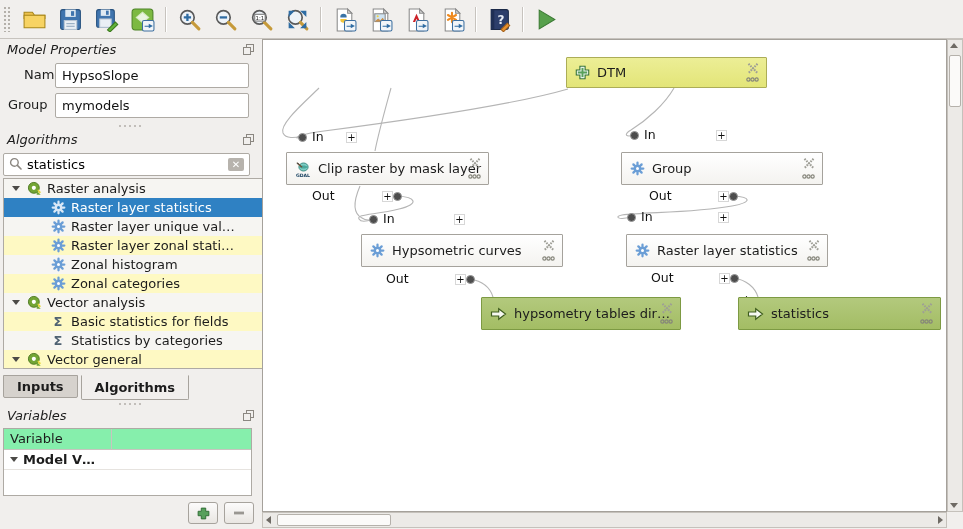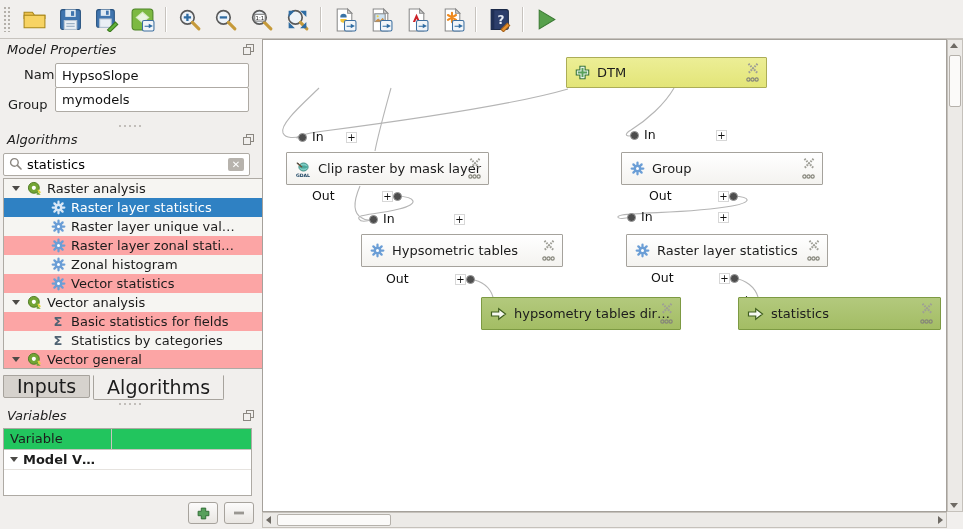--- a/index.html
+++ b/index.html
@@ -32,46 +32,46 @@
   .split-dots{position:absolute;left:0;width:260px;height:4px;display:flex;justify-content:center;gap:3px;}
   .split-dots i{width:2px;height:2px;border-radius:50%;background:#b2aea8;}
 
   .search-box{position:absolute;left:3px;top:114px;width:247px;height:23px;box-sizing:border-box;
               border:1px solid #aeaaa4;border-radius:2px;background:#fff;display:flex;align-items:center;padding:0 5px;}
   .search-box input{flex:1;border:none;background:transparent;font:13px "DejaVu Sans",sans-serif;outline:none;padding:0 0 0 5px;}
   .clear-ic{width:16px;height:13px;background:#b7b3ad;border-radius:2px;color:#fff;font-size:10px;
             line-height:13px;text-align:center;}
 
   .tree{position:absolute;left:3px;top:139px;width:288px;height:191px;box-sizing:border-box;
-        border:1px solid #aeaaa4;background:#fca5a5;overflow:hidden;font-size:13px;}
+        border:1px solid #aeaaa4;background:#fef9c3;overflow:hidden;font-size:13px;}
   .tree-row{height:19px;display:flex;align-items:center;white-space:nowrap;}
   .tree-row.alt{background:#f6f5f2;}
   .tree-row.sel{background:#2f81c3;color:#fff;}
   .twisty{width:0;height:0;border-left:4px solid transparent;border-right:4px solid transparent;
           border-top:5px solid #4c4a47;margin:0 6px 0 8px;}
   .indent{width:46px;}
   .tree-ic{width:16px;height:16px;margin-right:5px;display:flex;align-items:center;justify-content:center;}
   .sigma{font-weight:bold;color:#4f6272;font-size:13px;}
   .tree-sb{position:absolute;right:0;top:0;width:13px;height:189px;background:#edebe8;border-left:1px solid #c8c4bf;}
   .tree-sb .thumb{position:absolute;left:1px;top:13px;width:10px;height:52px;background:#fbfaf9;
                   border:1px solid #b5b1ab;border-radius:2px;box-sizing:border-box;}
   .sb-arr{position:absolute;left:0;width:12px;height:12px;display:flex;align-items:center;justify-content:center;}
   .tri-up{width:0;height:0;border-left:4px solid transparent;border-right:4px solid transparent;border-bottom:5px solid #6e6a64;}
   .tri-dn{width:0;height:0;border-left:4px solid transparent;border-right:4px solid transparent;border-top:5px solid #6e6a64;}
   .tri-lf{width:0;height:0;border-top:4px solid transparent;border-bottom:4px solid transparent;border-right:5px solid #6e6a64;}
   .tri-rt{width:0;height:0;border-top:4px solid transparent;border-bottom:4px solid transparent;border-left:5px solid #6e6a64;}
 
   .dock-tabs{position:absolute;left:3px;top:336px;display:flex;align-items:flex-start;gap:3px;}
-  .dock-tab{height:21px;line-height:21px;padding:0 13px;font-size:19px;background:#d6d2cd;
-            border:1px solid #a7a39d;border-radius:0 0 2px 2px;}
+  .dock-tab{height:21px;line-height:21px;padding:0 13px;font-size:13px;background:#d6d2cd;
+            border:1px solid #a7a39d;border-radius:0 0 2px 2px;font-weight:bold;}
   .dock-tab.active{background:#f1efed;height:23px;line-height:23px;border-top-color:#f1efed;}
 
   .vars{position:absolute;left:3px;top:389px;width:249px;height:68px;box-sizing:border-box;
         border:1px solid #aeaaa4;background:#fff;font-size:13px;}
-  .vars-head{display:flex;height:20px;background:#22c55e;border-bottom:1px solid #c8c4bf;}
+  .vars-head{display:flex;height:20px;background:#86efac;border-bottom:1px solid #c8c4bf;}
   .vars-head .c1{width:101px;border-right:1px solid #c8c4bf;padding-left:6px;line-height:19px;}
   .vars-head .c2{flex:1;padding-left:6px;line-height:19px;}
   .vars-row{height:19px;display:flex;align-items:center;font-weight:bold;border-bottom:1px solid #e6e3df;}
   .vars-row .twisty{margin:0 5px 0 6px;}
   .mini-btn{position:absolute;width:30px;height:22px;box-sizing:border-box;border:1px solid #a7a39d;border-radius:3px;
             background:linear-gradient(#fcfbfb,#e9e6e2);display:flex;align-items:center;justify-content:center;}
 
   
   .canvas{position:absolute;left:262px;top:39px;width:685px;height:473px;box-sizing:border-box;
           background:#fff;border:1px solid #a5a19b;overflow:hidden;}
@@ -243,21 +243,21 @@
     <div class="panel-header" style="top:2px">
       <span>Model Properties</span>
       <span class="float-ic">
           <i class="b"></i>
           <i class="f"></i>
         </span>
     </div>
     <span class="fld-label" style="left:24px;top:28px">Name</span>
     <input class="txt-input" style="left: 55px; top: 24px; width: 194px;" readonly="" value="HypsoSlope">
     <span class="fld-label" style="left:8px;top:58px">Group</span>
-    <input class="txt-input" style="left: 55px; top: 48px; width: 194px;" readonly="" value="mymodels">
+    <input class="txt-input" style="left: 55px; top: 54px; width: 194px;" readonly="" value="mymodels">
     <div class="split-dots" style="top:86px">
         <i></i>
         <i></i>
         <i></i>
         <i></i>
         <i></i>
       </div>
 
     <div class="panel-header" style="top:92px">
       <span>Algorithms</span>
@@ -363,21 +363,21 @@
               <g stroke="#6b9ed6" stroke-width="2.4" stroke-linecap="round">
                 <line x1="8" y1="1.8" x2="8" y2="14.2"></line>
                 <line x1="1.8" y1="8" x2="14.2" y2="8"></line>
                 <line x1="3.6" y1="3.6" x2="12.4" y2="12.4"></line>
                 <line x1="12.4" y1="3.6" x2="3.6" y2="12.4"></line>
               </g>
               <circle cx="8" cy="8" r="4" fill="#6b9ed6"></circle>
               <circle cx="8" cy="8" r="1.6" fill="#fff"></circle>
             </svg>
           </span>
-          <span>Vector statistics</span>
+          <span>Zonal categories</span>
         </div>
         <div class="tree-row alt">
           <span class="twisty"></span>
           <span class="tree-ic">
             <svg width="15" height="15" viewBox="0 0 16 16">
               <circle cx="7.3" cy="7.3" r="5.8" fill="#73a535" stroke="#4e7a22"></circle>
               <circle cx="7.3" cy="7.3" r="2.2" fill="#fff"></circle>
               <path d="M9.6 9.6l5 5h-4.2z" fill="#73a535"></path>
               <path d="M11.8 8.9l3.2 3.2-1.9 1.2-1.9-3z" fill="#e6d839"></path>
             </svg>
@@ -559,21 +559,21 @@
             <g stroke="#6b9ed6" stroke-width="2.4" stroke-linecap="round">
               <line x1="8" y1="1.8" x2="8" y2="14.2"></line>
               <line x1="1.8" y1="8" x2="14.2" y2="8"></line>
               <line x1="3.6" y1="3.6" x2="12.4" y2="12.4"></line>
               <line x1="12.4" y1="3.6" x2="3.6" y2="12.4"></line>
             </g>
             <circle cx="8" cy="8" r="4" fill="#6b9ed6"></circle>
             <circle cx="8" cy="8" r="1.6" fill="#fff"></circle>
           </svg>
         </span>
-        <span>Hypsometric tables</span>
+        <span>Hypsometric curves</span>
         <span class="nx"><svg width="12" height="11" viewBox="0 0 12 11">
             <g stroke="#9e9e96" stroke-width="2.1" stroke-dasharray="1.6 1.1">
               <line x1="1.5" y1="0.8" x2="10.5" y2="10"></line>
               <line x1="10.5" y1="0.8" x2="1.5" y2="10"></line>
             </g>
           </svg></span>
         <span class="nooo"><svg width="13" height="5" viewBox="0 0 13 5">
             <g fill="none" stroke="#85857a" stroke-width="1.2">
               <circle cx="2.4" cy="2.5" r="1.6"></circle>
               <circle cx="6.5" cy="2.5" r="1.6"></circle>

